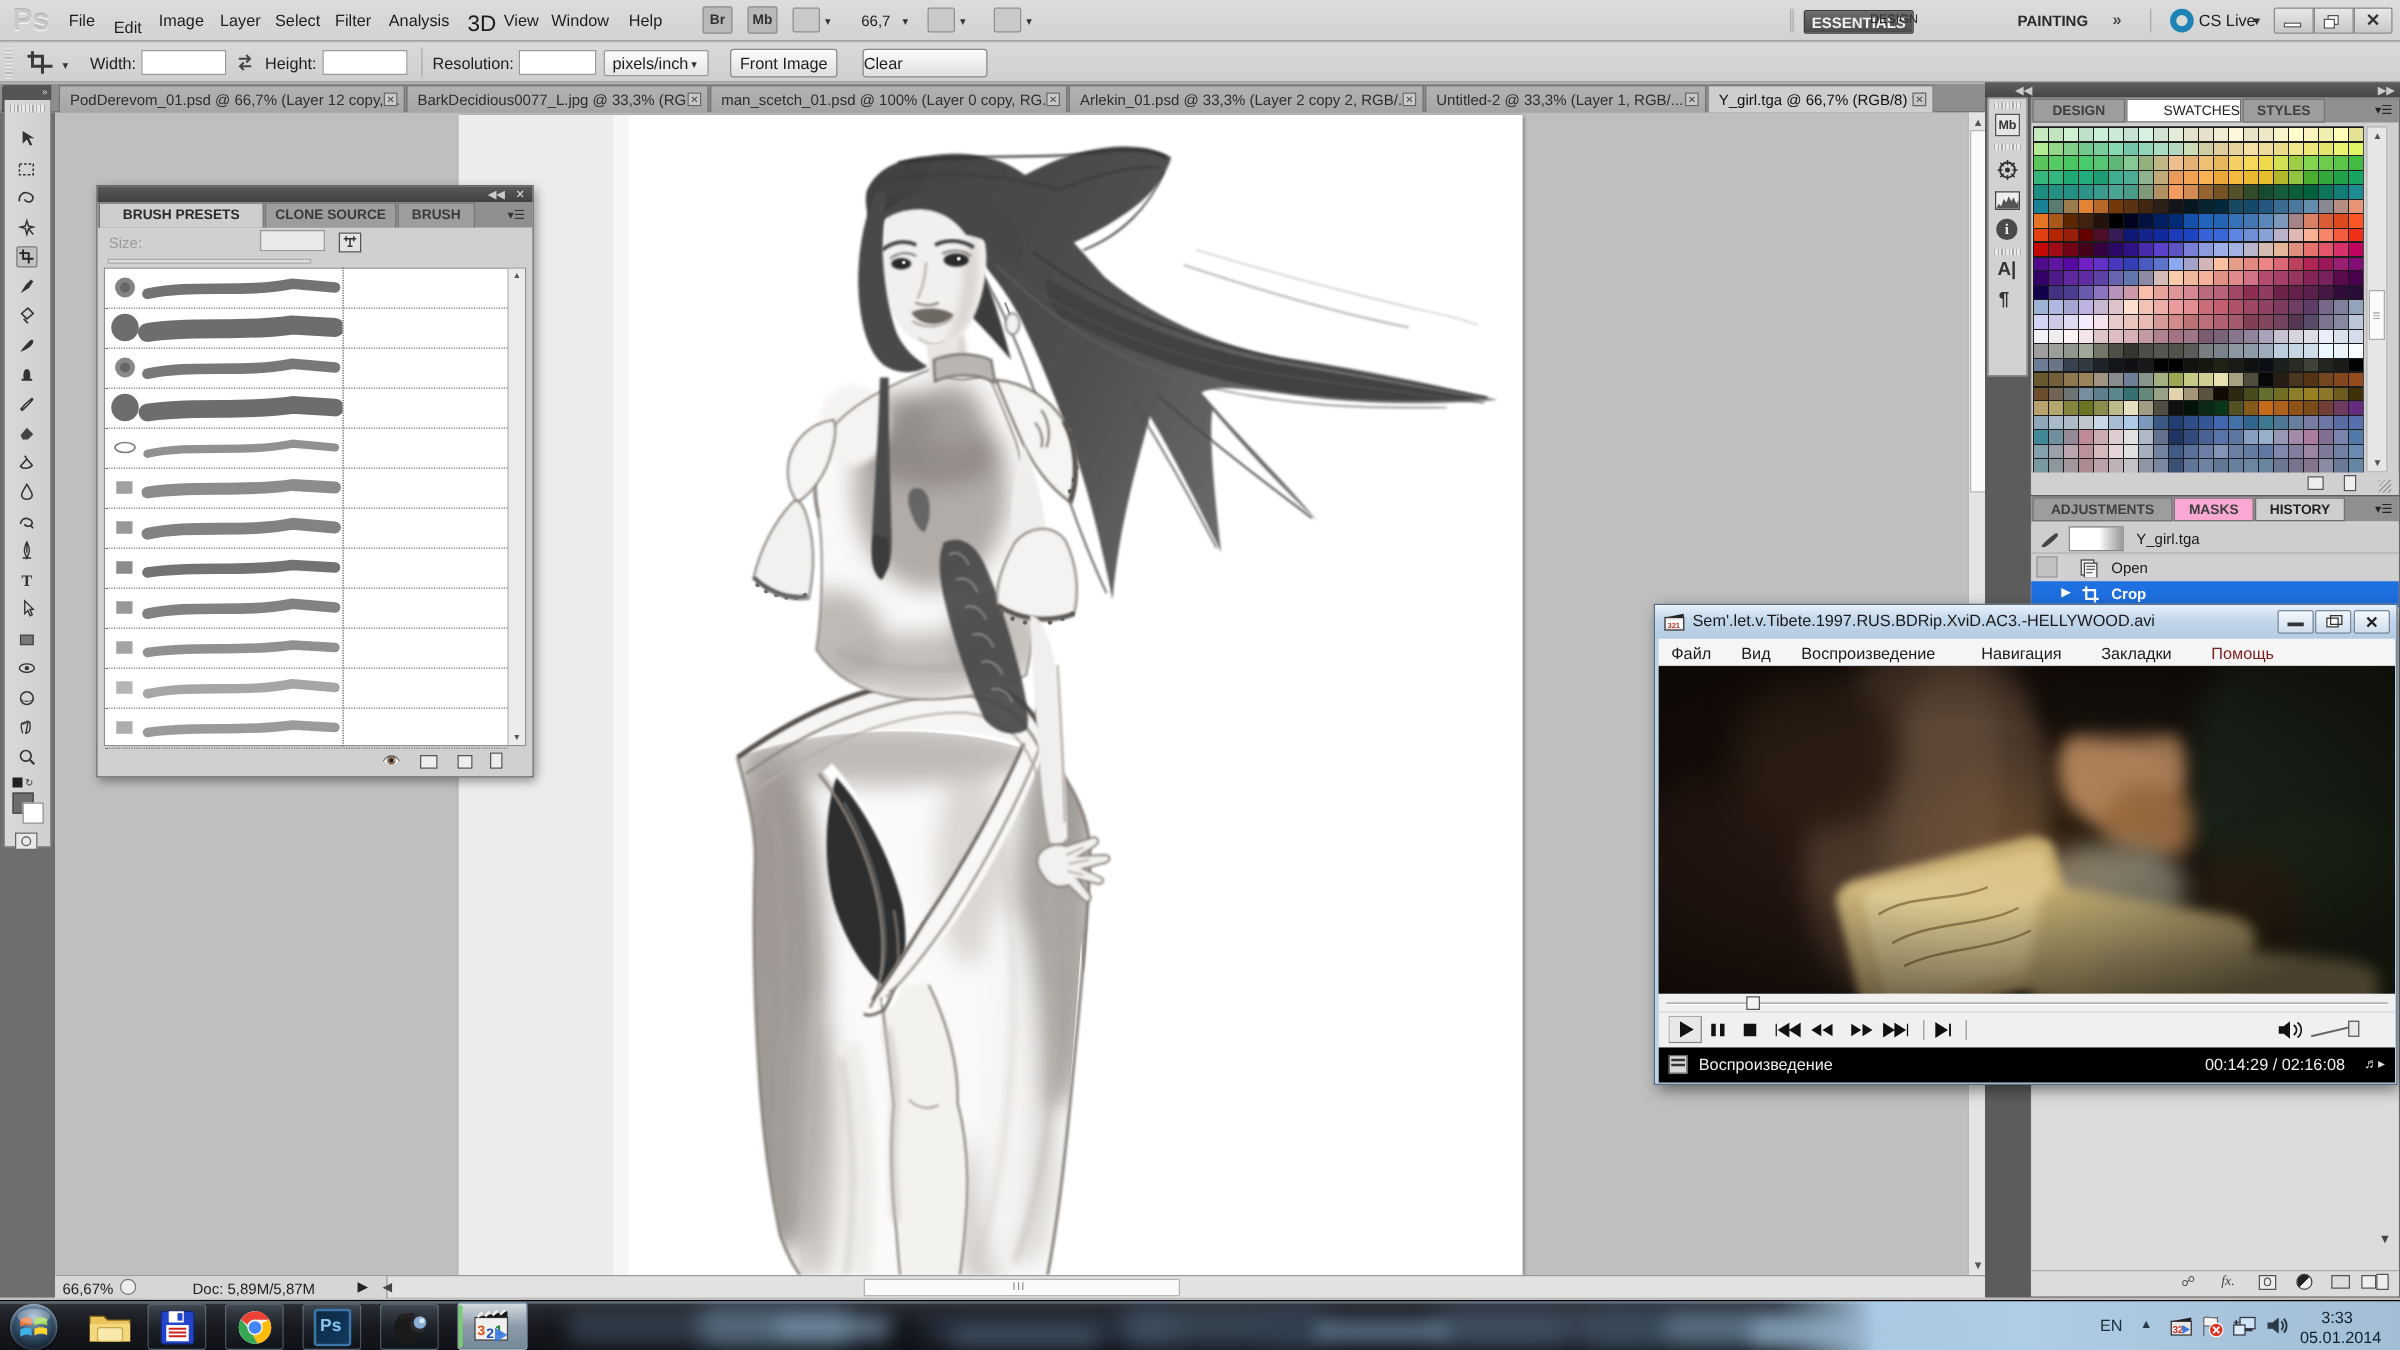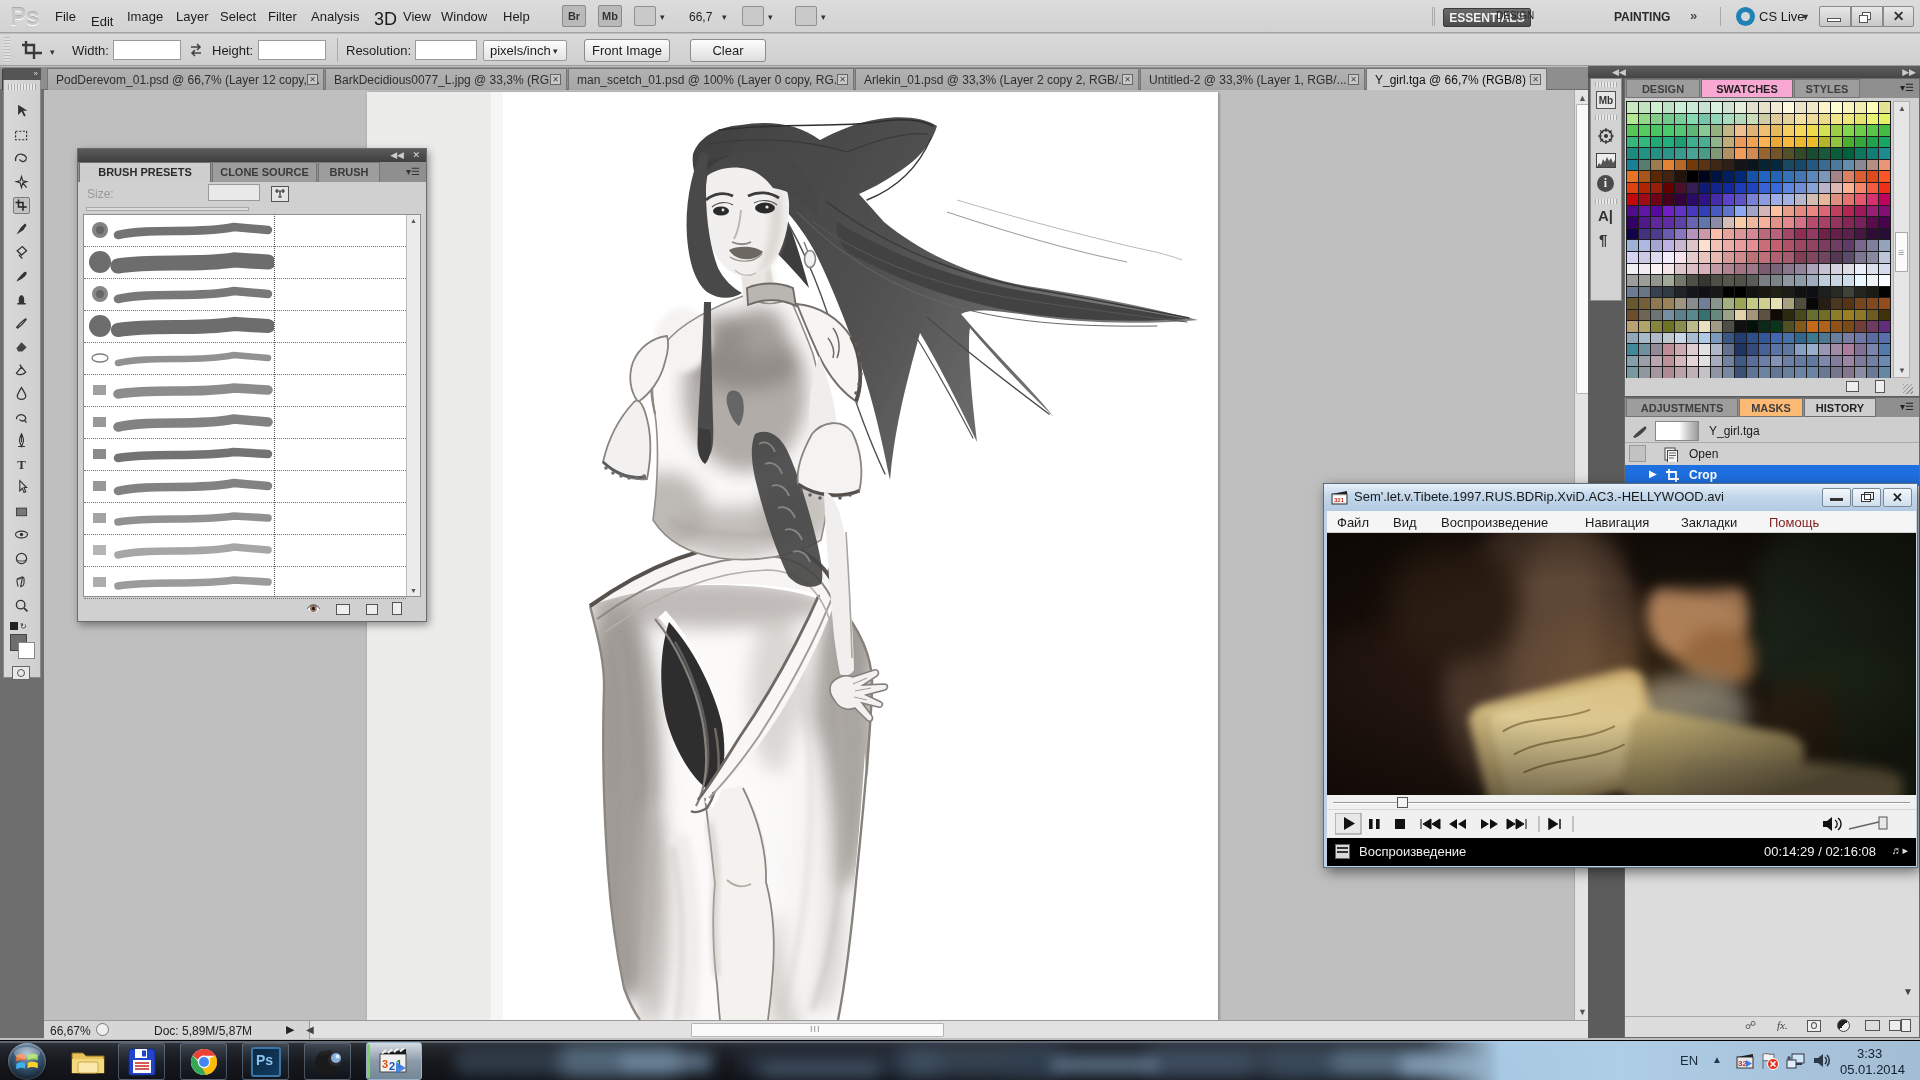--- a/index.html
+++ b/index.html
@@ -62,21 +62,21 @@
       </svg>
  <div class="abs txt" style="left:212px;top:9px;font-size:13px;color:#1c1c1c">Height:</div>
  <div class="abs" style="left:258px;top:6px;width:68px;height:20px;background:#fff;border:1px solid #9a9a9a"></div>
  <div class="abs" style="left:337px;top:4px;width:1px;height:24px;background:#aaa"></div>
  <div class="abs txt" style="left:346px;top:9px;font-size:13px;color:#1c1c1c">Resolution:</div>
  <div class="abs" style="left:415px;top:6px;width:62px;height:20px;background:#fff;border:1px solid #9a9a9a"></div>
  <div class="abs" style="left:483px;top:6px;width:84px;height:21px;background:linear-gradient(#fdfdfd,#e4e4e4);border:1px solid #9a9a9a;border-radius:2px"></div>
  <div class="abs txt" style="left:490px;top:9px;font-size:13px;color:#1c1c1c">pixels/inch</div>
  <div class="abs txt" style="left:553px;top:12px;font-size:9px;color:#333">▾</div>
  <div class="abs txt" style="left:584px;top:5px;width:86px;height:23px;background:linear-gradient(#fdfdfd,#dedede);border:1px solid #8a8a8a;border-radius:3px;font-size:13px;color:#1c1c1c;text-align:center;line-height:22px">Front Image</div>
- <div class="abs txt" style="left:690px;top:5px;width:76px;height:23px;background:linear-gradient(#fdfdfd,#dedede);border:1px solid #8a8a8a;border-radius:3px;font-size:13px;color:#1c1c1c;text-align:center;line-height:22px">Clear</div>
+ <div class="abs txt" style="left:690px;top:5px;width:100px;height:23px;background:linear-gradient(#fdfdfd,#dedede);border:1px solid #8a8a8a;border-radius:3px;font-size:13px;color:#1c1c1c;text-align:left;line-height:22px">Clear</div>
 </div>
 
 <div class="abs" style="left:0;top:67px;width:1920px;height:23px;background:#8e8e8e;border-bottom:1px solid #6e6e6e">
 <div class="abs" style="left:2px;top:2px;width:38px;height:21px;background:#555;border:1px solid #3f3f3f;color:#ddd;font-size:10px;line-height:20px;padding-left:4px">»</div>
 <div class="abs" style="left:47px;top:1px;width:277px;height:22px;background:linear-gradient(#b2b2b2,#a6a6a6);border:1px solid #757575;border-bottom:none;overflow:hidden">
         <div class="abs txt" style="left:8px;top:4px;font-size:12px;color:#2e2e2e">PodDerevom_01.psd @ 66,7% (Layer 12 copy, ...</div>
         <div class="abs" style="right:5px;top:5px;width:11px;height:11px;border:1px solid #666;background:#c9c9c9;font-size:8px;line-height:9px;text-align:center;color:#444">✕</div>
       </div>
 <div class="abs" style="left:325px;top:1px;width:242px;height:22px;background:linear-gradient(#b2b2b2,#a6a6a6);border:1px solid #757575;border-bottom:none;overflow:hidden">
         <div class="abs txt" style="left:8px;top:4px;font-size:12px;color:#2e2e2e">BarkDecidious0077_L.jpg @ 33,3% (RG...</div>
@@ -474,21 +474,21 @@
         <path d="M0,13 L2,9 4,11 6,5 8,8 10,3 12,7 14,4 16,9 18,6 V13 Z" fill="#555"></path>
       </svg>
       <div class="abs" style="left:6px;top:96px;width:17px;height:17px;border-radius:50%;background:#4a4a4a;color:#eee;font-size:12px;font-weight:bold;text-align:center;line-height:16px;font-family:Liberation Serif">i</div>
       <div class="abs" style="left:4px;top:120px;width:22px;height:5px;background:repeating-linear-gradient(90deg,#aaa 0 1px,#e8e8e8 1px 3px)"></div>
       <div class="abs txt" style="left:7px;top:128px;font-size:15px;font-weight:bold;color:#333">A|</div>
       <div class="abs txt" style="left:8px;top:152px;font-size:15px;font-weight:bold;color:#333">¶</div>
     </div>
     <div class="abs" style="left:1624px;top:78px;width:296px;height:318px;background:#d0d0d0;border:1px solid #6a6a6a">
       <div class="abs" style="left:0;top:0;width:294px;height:19px;background:#8f8f8f">
         <div class="abs txt" style="left:1px;top:0;width:74px;height:19px;background:#9d9d9d;border:1px solid #757575;font-size:11px;font-weight:bold;color:#3e3e3e;text-align:center;line-height:18px">DESIGN</div>
-        <div class="abs txt" style="left:76px;top:0;width:92px;height:19px;background:#f9a8d4;border:1px solid #6f6f6f;font-size:11px;font-weight:bold;color:#222;text-align:center;line-height:18px">SWATCHES</div>
+        <div class="abs txt" style="left:76px;top:0;width:92px;height:19px;background:#ffffff;border:1px solid #6f6f6f;font-size:11px;font-weight:normal;color:#222;text-align:right;line-height:18px">SWATCHES</div>
         <div class="abs txt" style="left:169px;top:0;width:66px;height:19px;background:#9d9d9d;border:1px solid #757575;font-size:11px;font-weight:bold;color:#3e3e3e;text-align:center;line-height:18px">STYLES</div>
         <div class="abs txt" style="right:5px;top:3px;font-size:10px;color:#222">▾☰</div>
       </div>
     </div>
     <svg style="position:absolute;left:1626px;top:101px" width="265" height="278" shape-rendering="crispEdges">
       <rect x="0" y="0" width="265" height="278" fill="#1b1b1b"></rect>
       <rect x="1" y="1" width="11" height="11" fill="#c8e9bf"></rect>
       <rect x="13" y="1" width="11" height="11" fill="#c2e4bf"></rect>
       <rect x="25" y="1" width="11" height="11" fill="#cef1d1"></rect>
       <rect x="37" y="1" width="11" height="11" fill="#bde0c6"></rect>
@@ -1024,21 +1024,21 @@
       <div class="abs" style="left:4px;bottom:2px;font-size:8px;color:#555">▼</div>
     </div>
     <div class="abs" style="left:1625px;top:378px;width:294px;height:18px;background:#d0d0d0">
       <div class="abs" style="right:60px;top:3px;width:13px;height:11px;border:1px solid #555;background:#eee"></div>
       <div class="abs" style="right:34px;top:2px;width:10px;height:13px;border:1px solid #555;background:#eee"></div>
       <div class="abs" style="right:6px;bottom:2px;width:10px;height:10px;background:repeating-linear-gradient(135deg,#999 0 1px,transparent 1px 3px)"></div>
     </div>
     <div class="abs" style="left:1624px;top:397px;width:296px;height:641px;background:#d0d0d0;border:1px solid #6a6a6a">
       <div class="abs" style="left:0;top:0;width:294px;height:19px;background:#8f8f8f">
         <div class="abs txt" style="left:1px;top:0;width:112px;height:19px;background:#9d9d9d;border:1px solid #757575;font-size:11px;font-weight:bold;color:#3e3e3e;text-align:center;line-height:18px">ADJUSTMENTS</div>
-        <div class="abs txt" style="left:114px;top:0;width:64px;height:19px;background:#fdba74;border:1px solid #757575;font-size:11px;font-weight:bold;color:#3e3e3e;text-align:center;line-height:18px">MASKS</div>
+        <div class="abs txt" style="left:114px;top:0;width:64px;height:19px;background:#f9a8d4;border:1px solid #757575;font-size:11px;font-weight:bold;color:#3e3e3e;text-align:center;line-height:18px">MASKS</div>
         <div class="abs txt" style="left:179px;top:0;width:72px;height:19px;background:#cecece;border:1px solid #6f6f6f;font-size:11px;font-weight:bold;color:#222;text-align:center;line-height:18px">HISTORY</div>
         <div class="abs txt" style="right:5px;top:3px;font-size:10px;color:#222">▾☰</div>
       </div>
       <div class="abs" style="left:0;top:21px;width:294px;height:24px;background:#cecece;border-bottom:1px solid #aaa">
         <svg class="abs" style="left:6px;top:4px" width="18" height="16" viewBox="0 0 18 16">
           <path d="M2,14 C5,10 9,7 13,4 C15,3 16,4 15,6 C12,10 8,13 4,15 Z" fill="#444"></path>
         </svg>
         <div class="abs" style="left:30px;top:2px;width:44px;height:20px;border:1px solid #888;background:linear-gradient(90deg,#fff 55%,#cfcfcf 75%,#9a9a9a)"></div>
         <div class="abs txt" style="left:84px;top:5px;font-size:12px;color:#1a1a1a">Y_girl.tga</div>
       </div>

